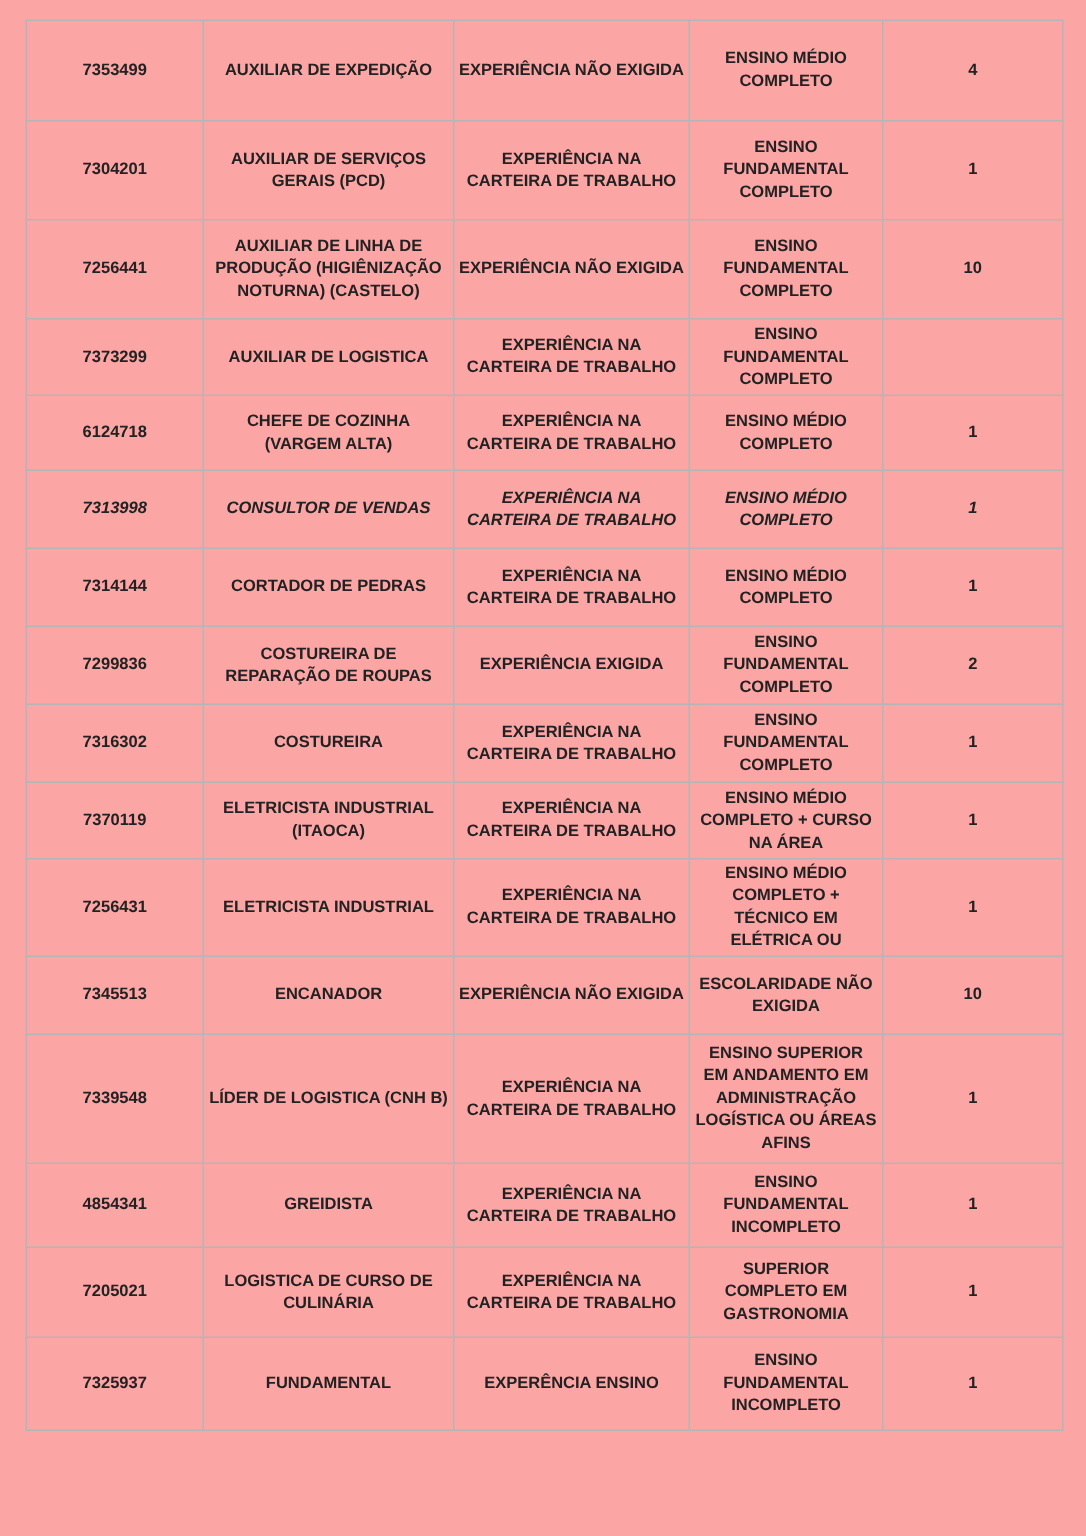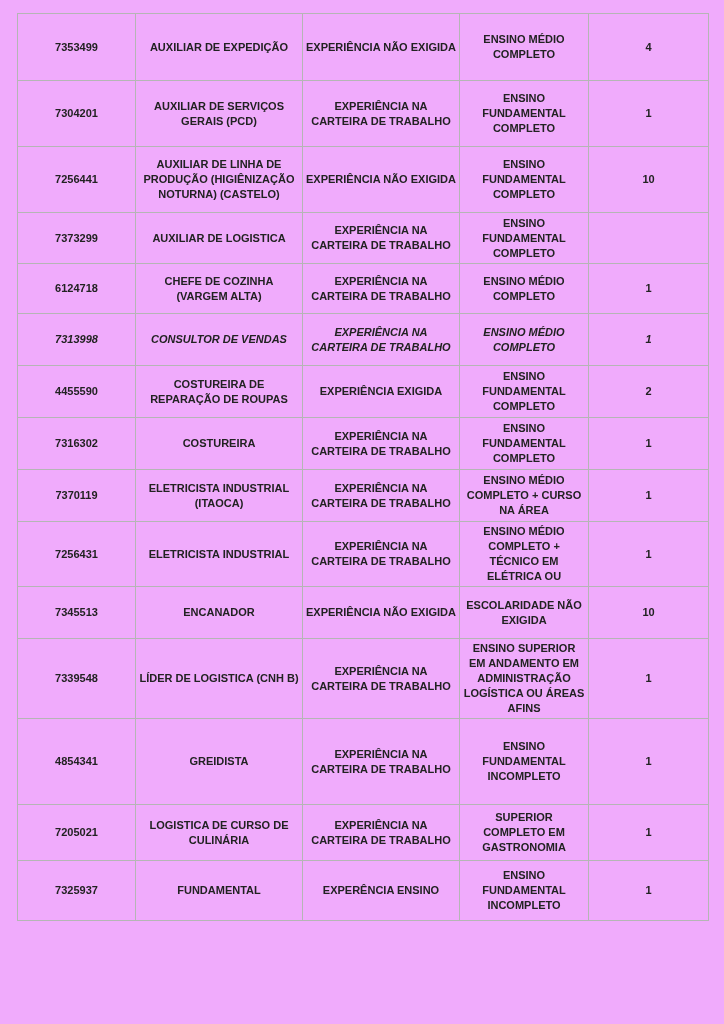--- a/index.html
+++ b/index.html
@@ -4,21 +4,21 @@
 <style>
   html, body {
     margin: 0;
     padding: 0;
     background: #ffffff;
   }
   .page {
     position: relative;
     width: 724px;
     height: 1024px;
-    background: #f0abfc;
+    background: #fca5a5;
     font-family: "Liberation Sans", sans-serif;
     overflow: hidden;
   }
   table.vacancy-table {
     position: absolute;
     left: 17px;
     top: 13px;
     width: 691px;
     border-collapse: collapse;
     table-layout: fixed;
@@ -102,21 +102,28 @@
           <td>1</td>
         </tr>
         <tr>
           <td>7313998</td>
           <td>CONSULTOR DE VENDAS</td>
           <td>EXPERIÊNCIA NA CARTEIRA DE TRABALHO</td>
           <td>ENSINO MÉDIO COMPLETO</td>
           <td>1</td>
         </tr>
         <tr>
-          <td>4455590</td>
+          <td>7314144</td>
+          <td>CORTADOR DE PEDRAS</td>
+          <td>EXPERIÊNCIA NA CARTEIRA DE TRABALHO</td>
+          <td>ENSINO MÉDIO COMPLETO</td>
+          <td>1</td>
+        </tr>
+        <tr>
+          <td>7299836</td>
           <td>COSTUREIRA DE REPARAÇÃO DE ROUPAS</td>
           <td>EXPERIÊNCIA EXIGIDA</td>
           <td>ENSINO FUNDAMENTAL COMPLETO</td>
           <td>2</td>
         </tr>
         <tr>
           <td>7316302</td>
           <td>COSTUREIRA</td>
           <td>EXPERIÊNCIA NA CARTEIRA DE TRABALHO</td>
           <td>ENSINO FUNDAMENTAL COMPLETO</td>

